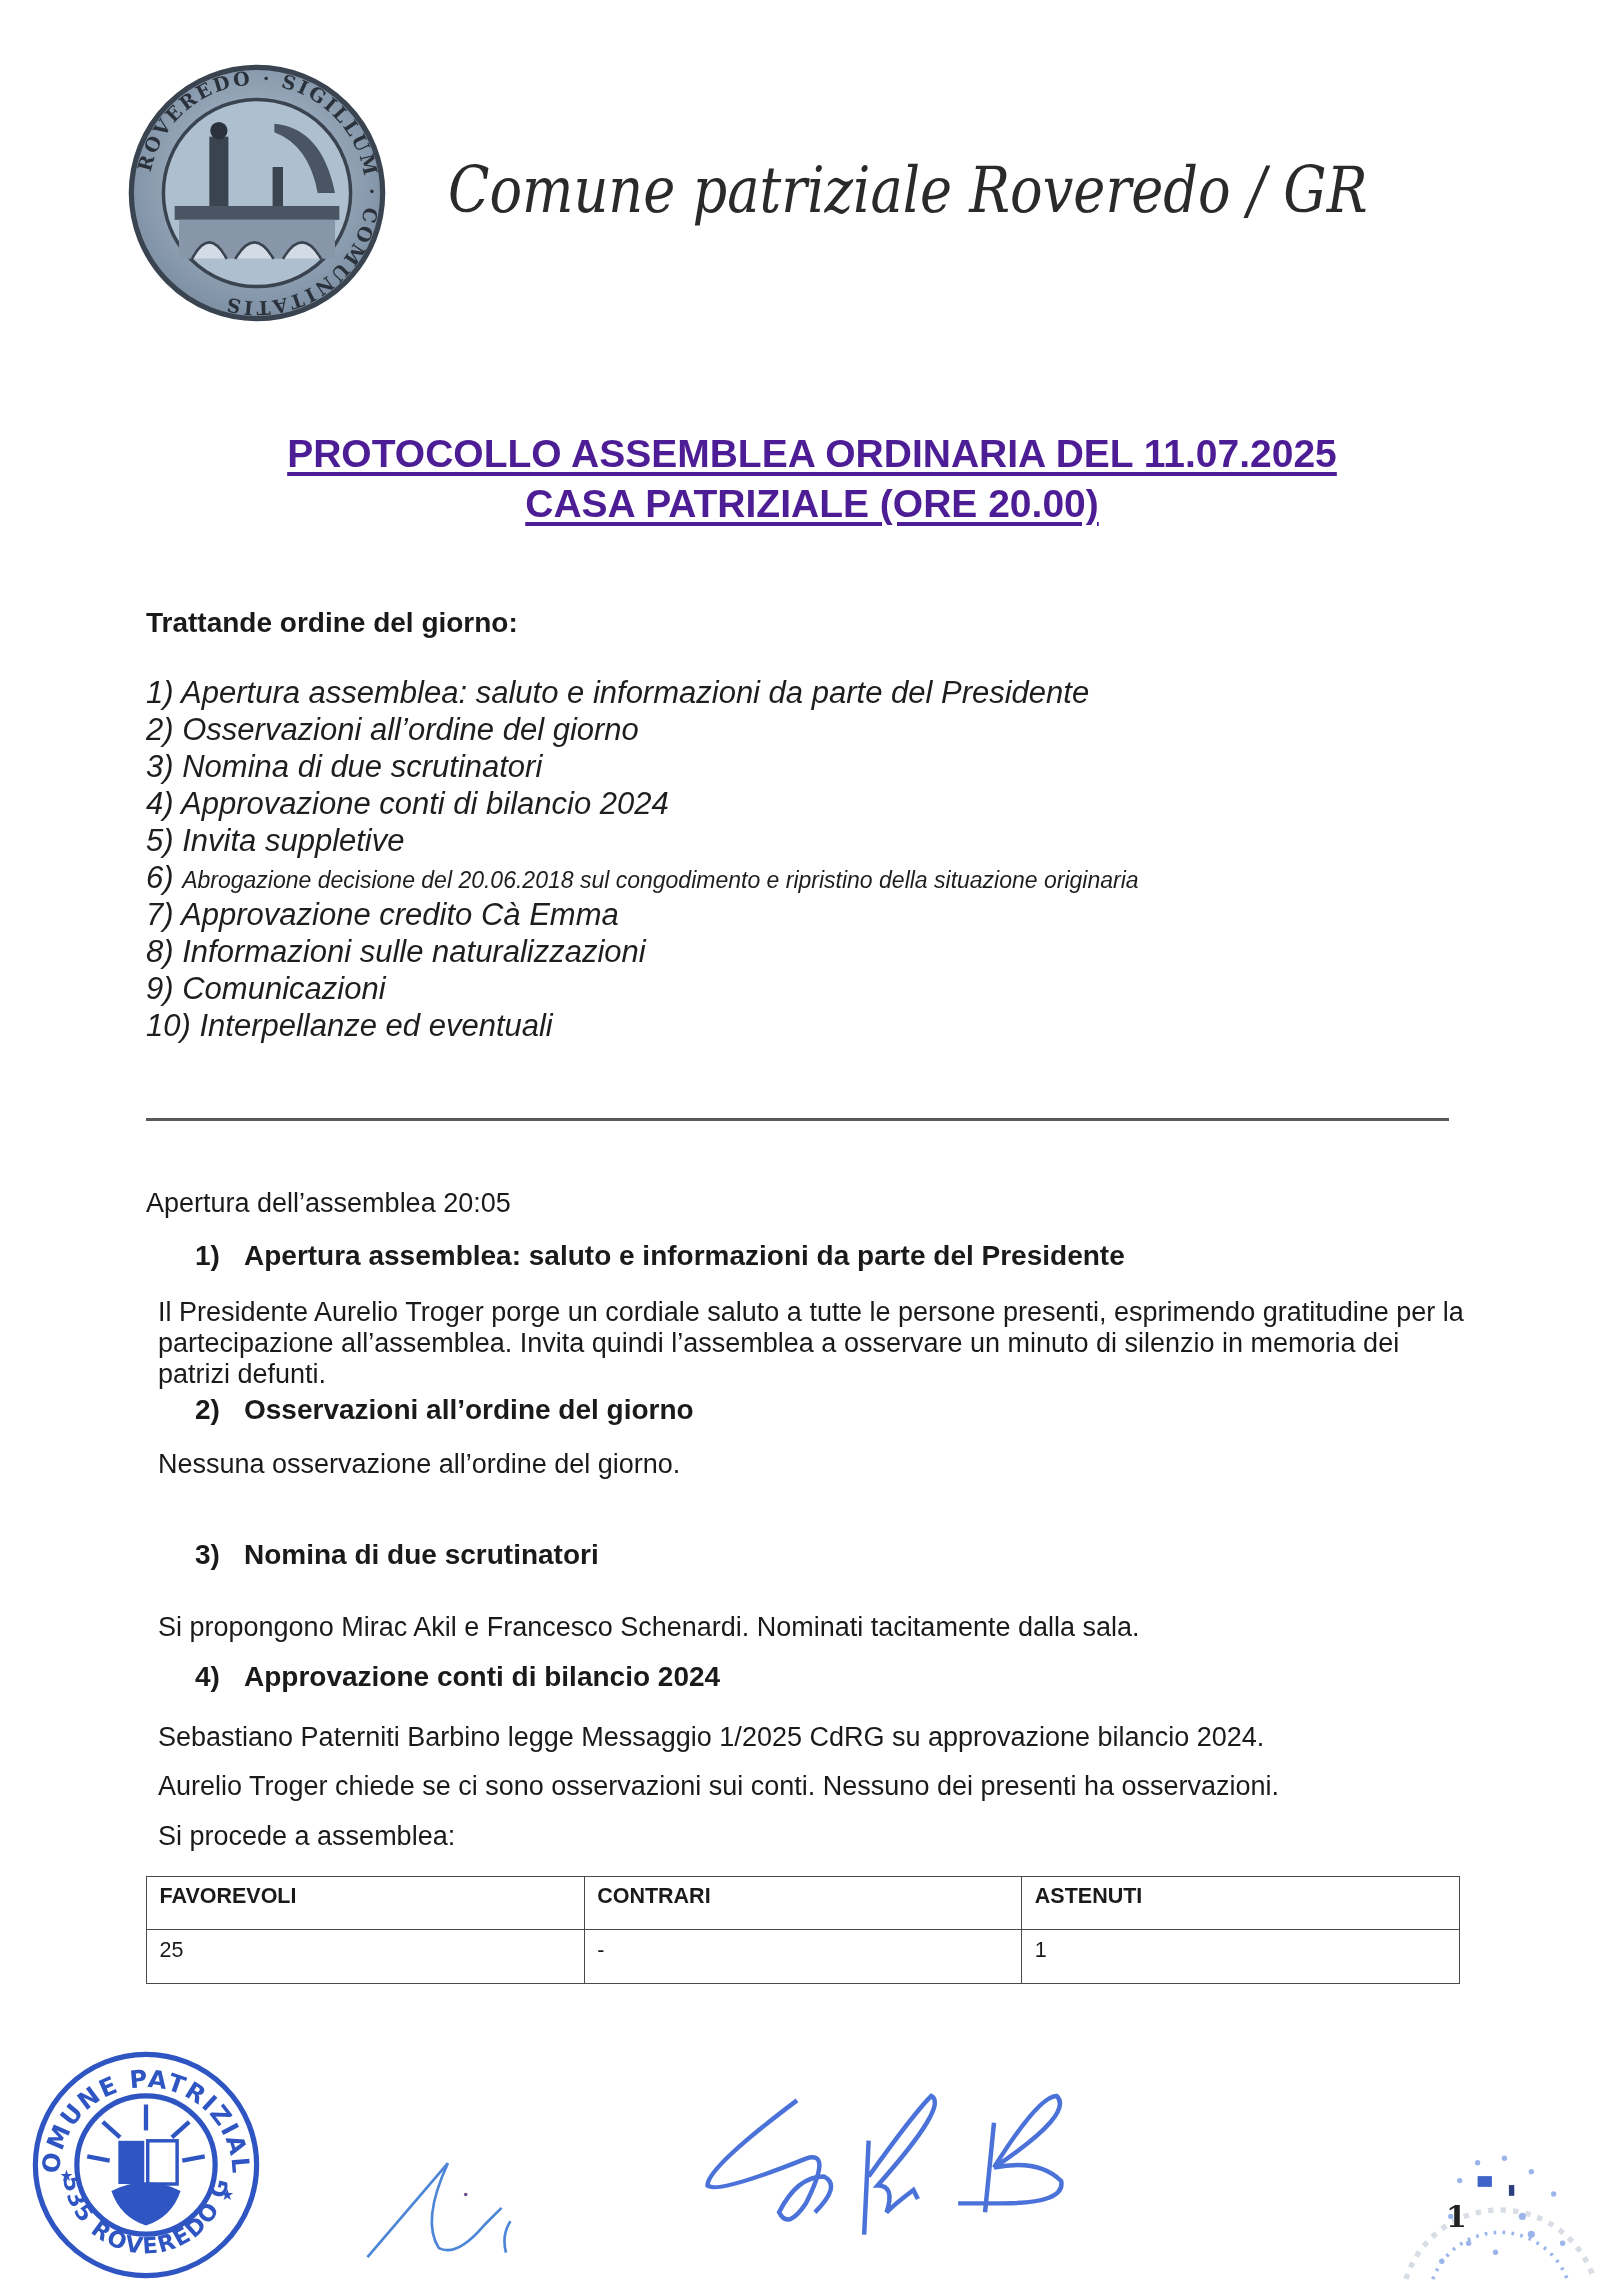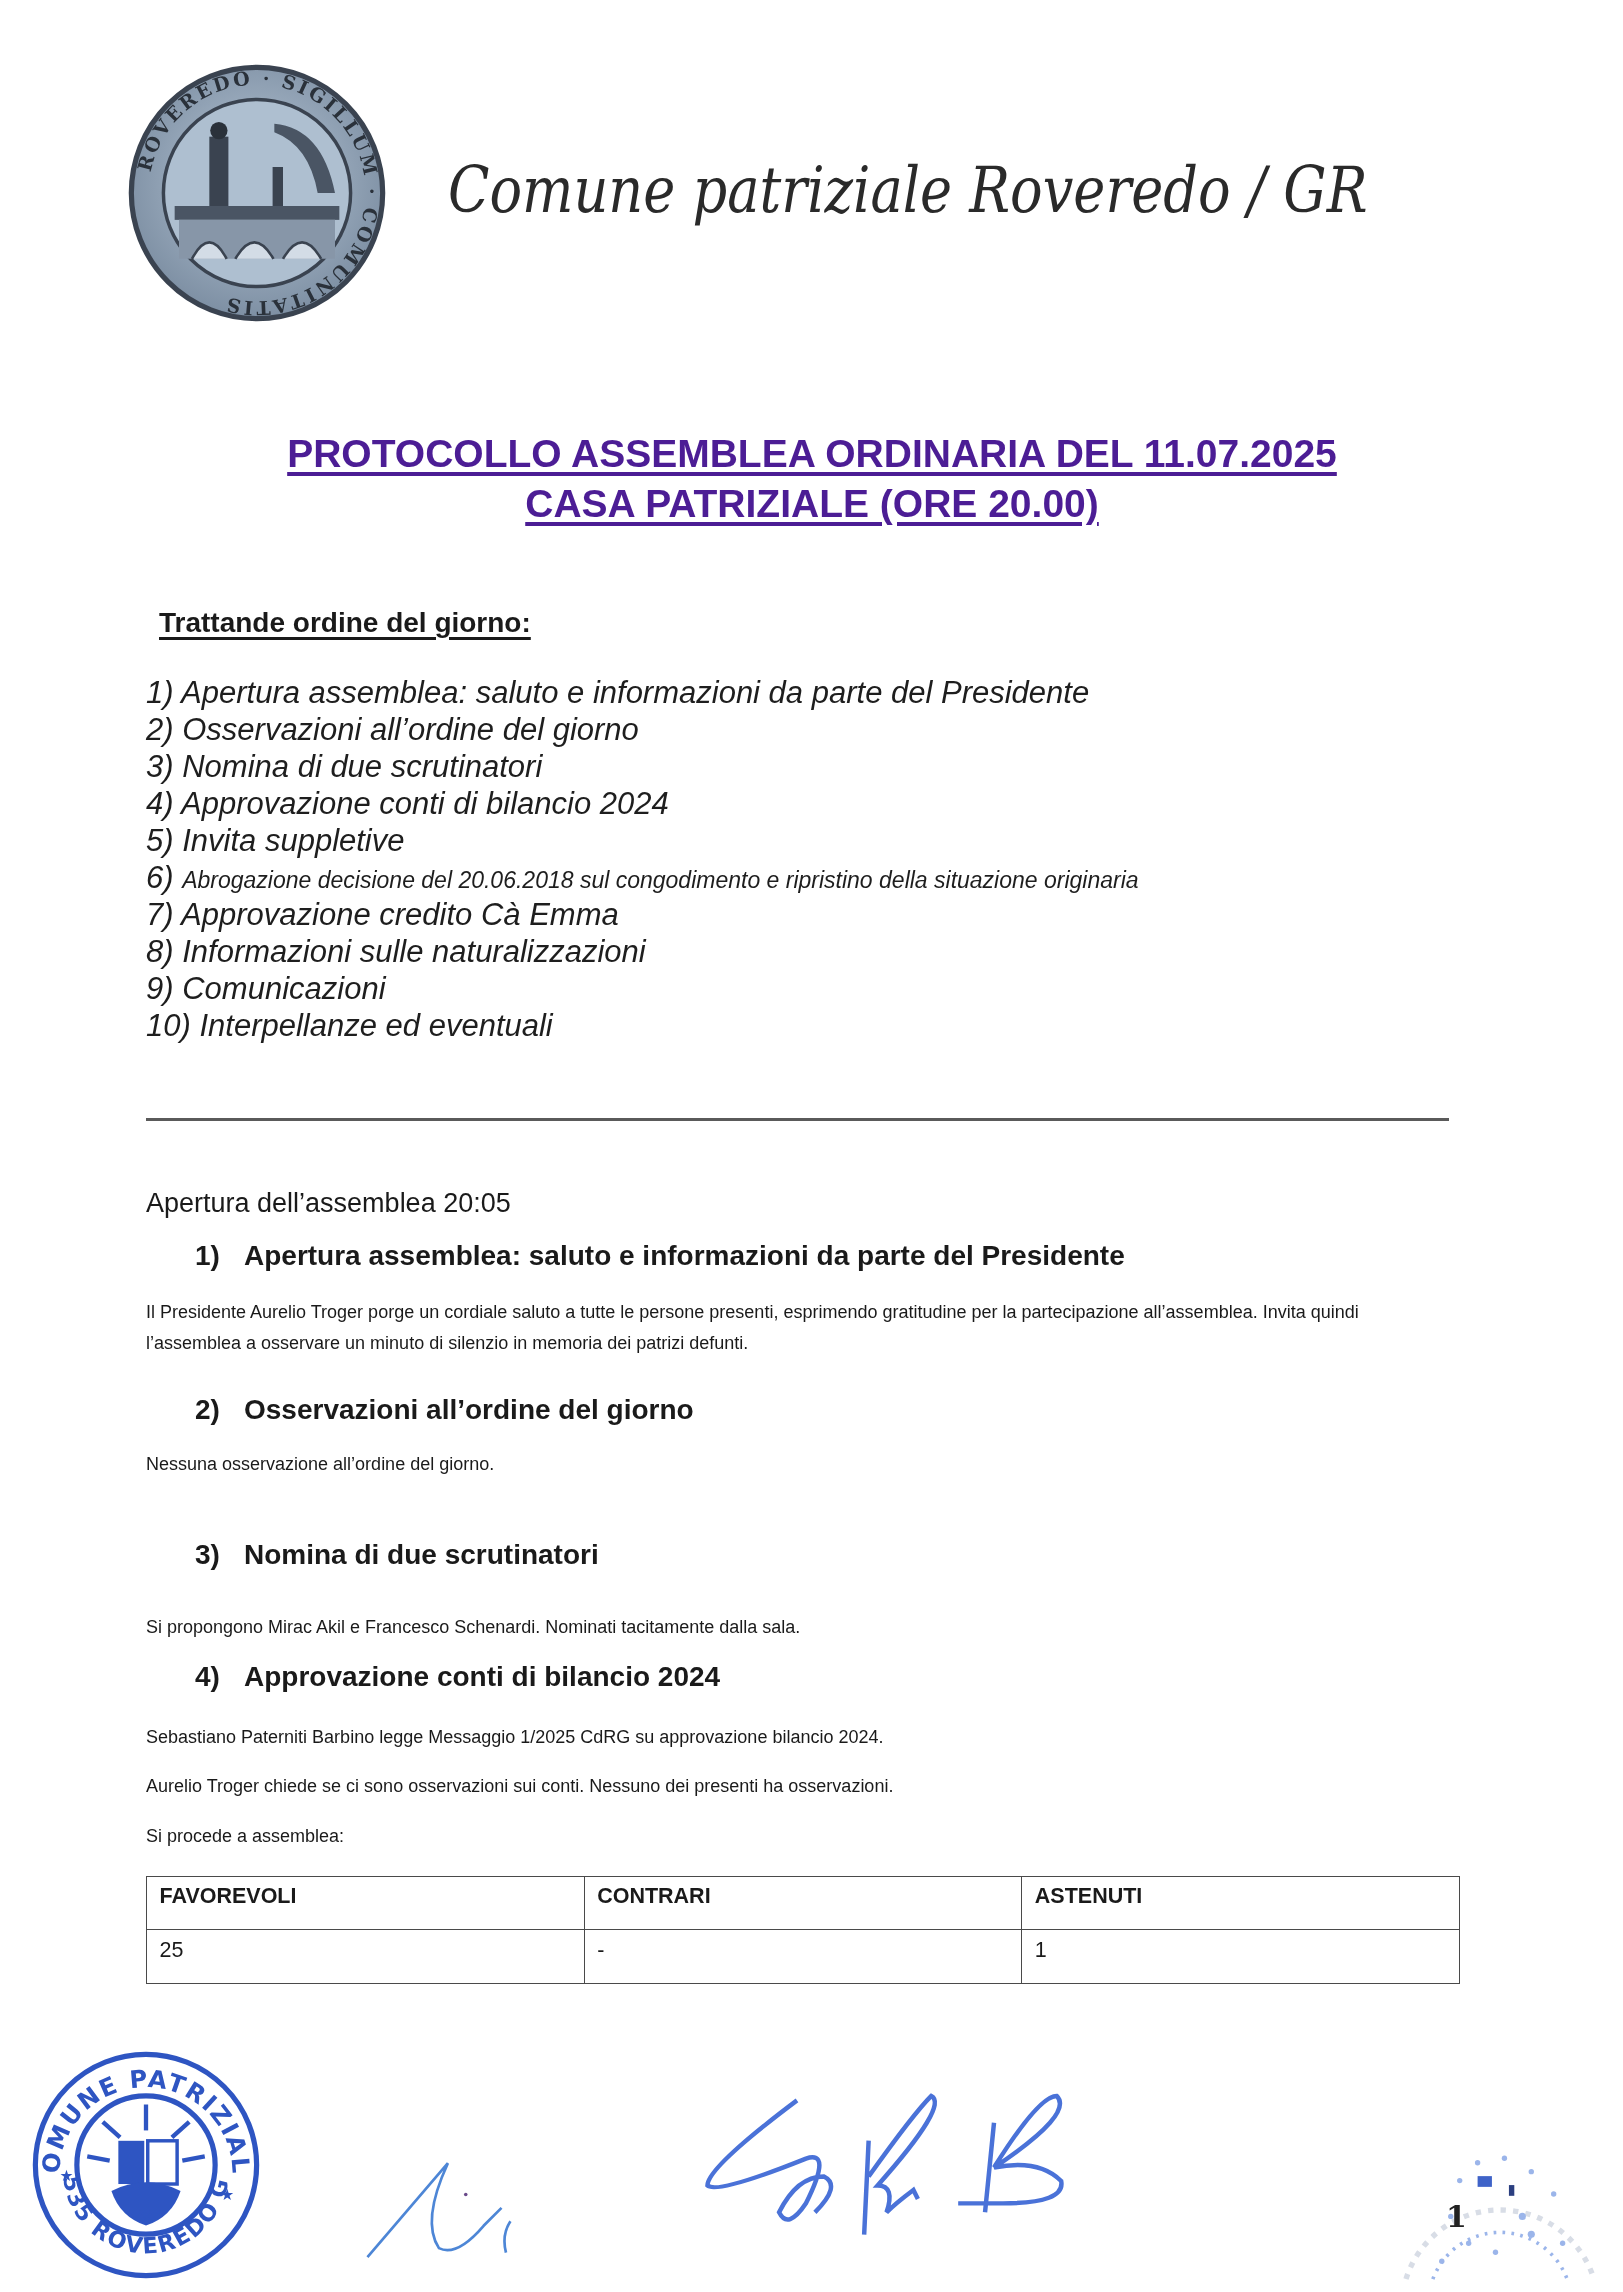--- a/index.html
+++ b/index.html
@@ -21,41 +21,41 @@
   .doc-title {
     left: 0; width: 1624px; text-align: center;
     font-weight: bold; font-size: 39px; text-decoration: underline;
     text-decoration-thickness: 3.6px; text-underline-offset: 5.4px;
     color: #4c1d95;
   }
   .t1 { top: 432px; }
   .t2 { top: 482px; }
 
   .agenda-title {
-    left: 159px; top: 607px; font-weight: bold; font-size: 28px;
-    text-decoration: underline; text-decoration-thickness: 2.7px; text-underline-offset: 4.5px;
+    left: 146px; top: 607px; font-weight: bold; font-size: 28px;
+    text-decoration-thickness: 2.7px; text-underline-offset: 4.5px;
   }
   .agenda-list { left: 146px; top: 674px; list-style: none; margin: 0; padding: 0; }
   .agenda-list li {
     font-style: italic; font-size: 31px; line-height: 37px; height: 37px;
     white-space: nowrap; color: #1e1e1e;
   }
   .agenda-list li .num { font-size: 31px; }
   .agenda-list li.small .txt { font-size: 23px; }
 
   .rule { left: 146px; top: 1118px; width: 1303px; height: 2.7px; background: #5a5a5a; }
 
   .opening { left: 146px; top: 1188px; font-size: 27px; }
 
   .sec-heading {
     left: 195px; font-weight: bold; font-size: 28px; white-space: nowrap;
   }
   .sec-heading .n { display: inline-block; width: 49px; }
 
-  .para { left: 146px; font-size: 18px; line-height: 31px; width: 1308px; }
+  .para { left: 158px; font-size: 27px; line-height: 31px; width: 1308px; }
 
   
   .vote-table {
     left: 146px; top: 1876px; width: 1314px; border-collapse: collapse;
     font-size: 21.5px;
     padding-left: 10px;
   }
   .vote-table td, .vote-table th {
     border: 1.8px solid #4a4a4a; text-align: left; vertical-align: top;
     padding: 7.2px 12.5px; height: 38px;

